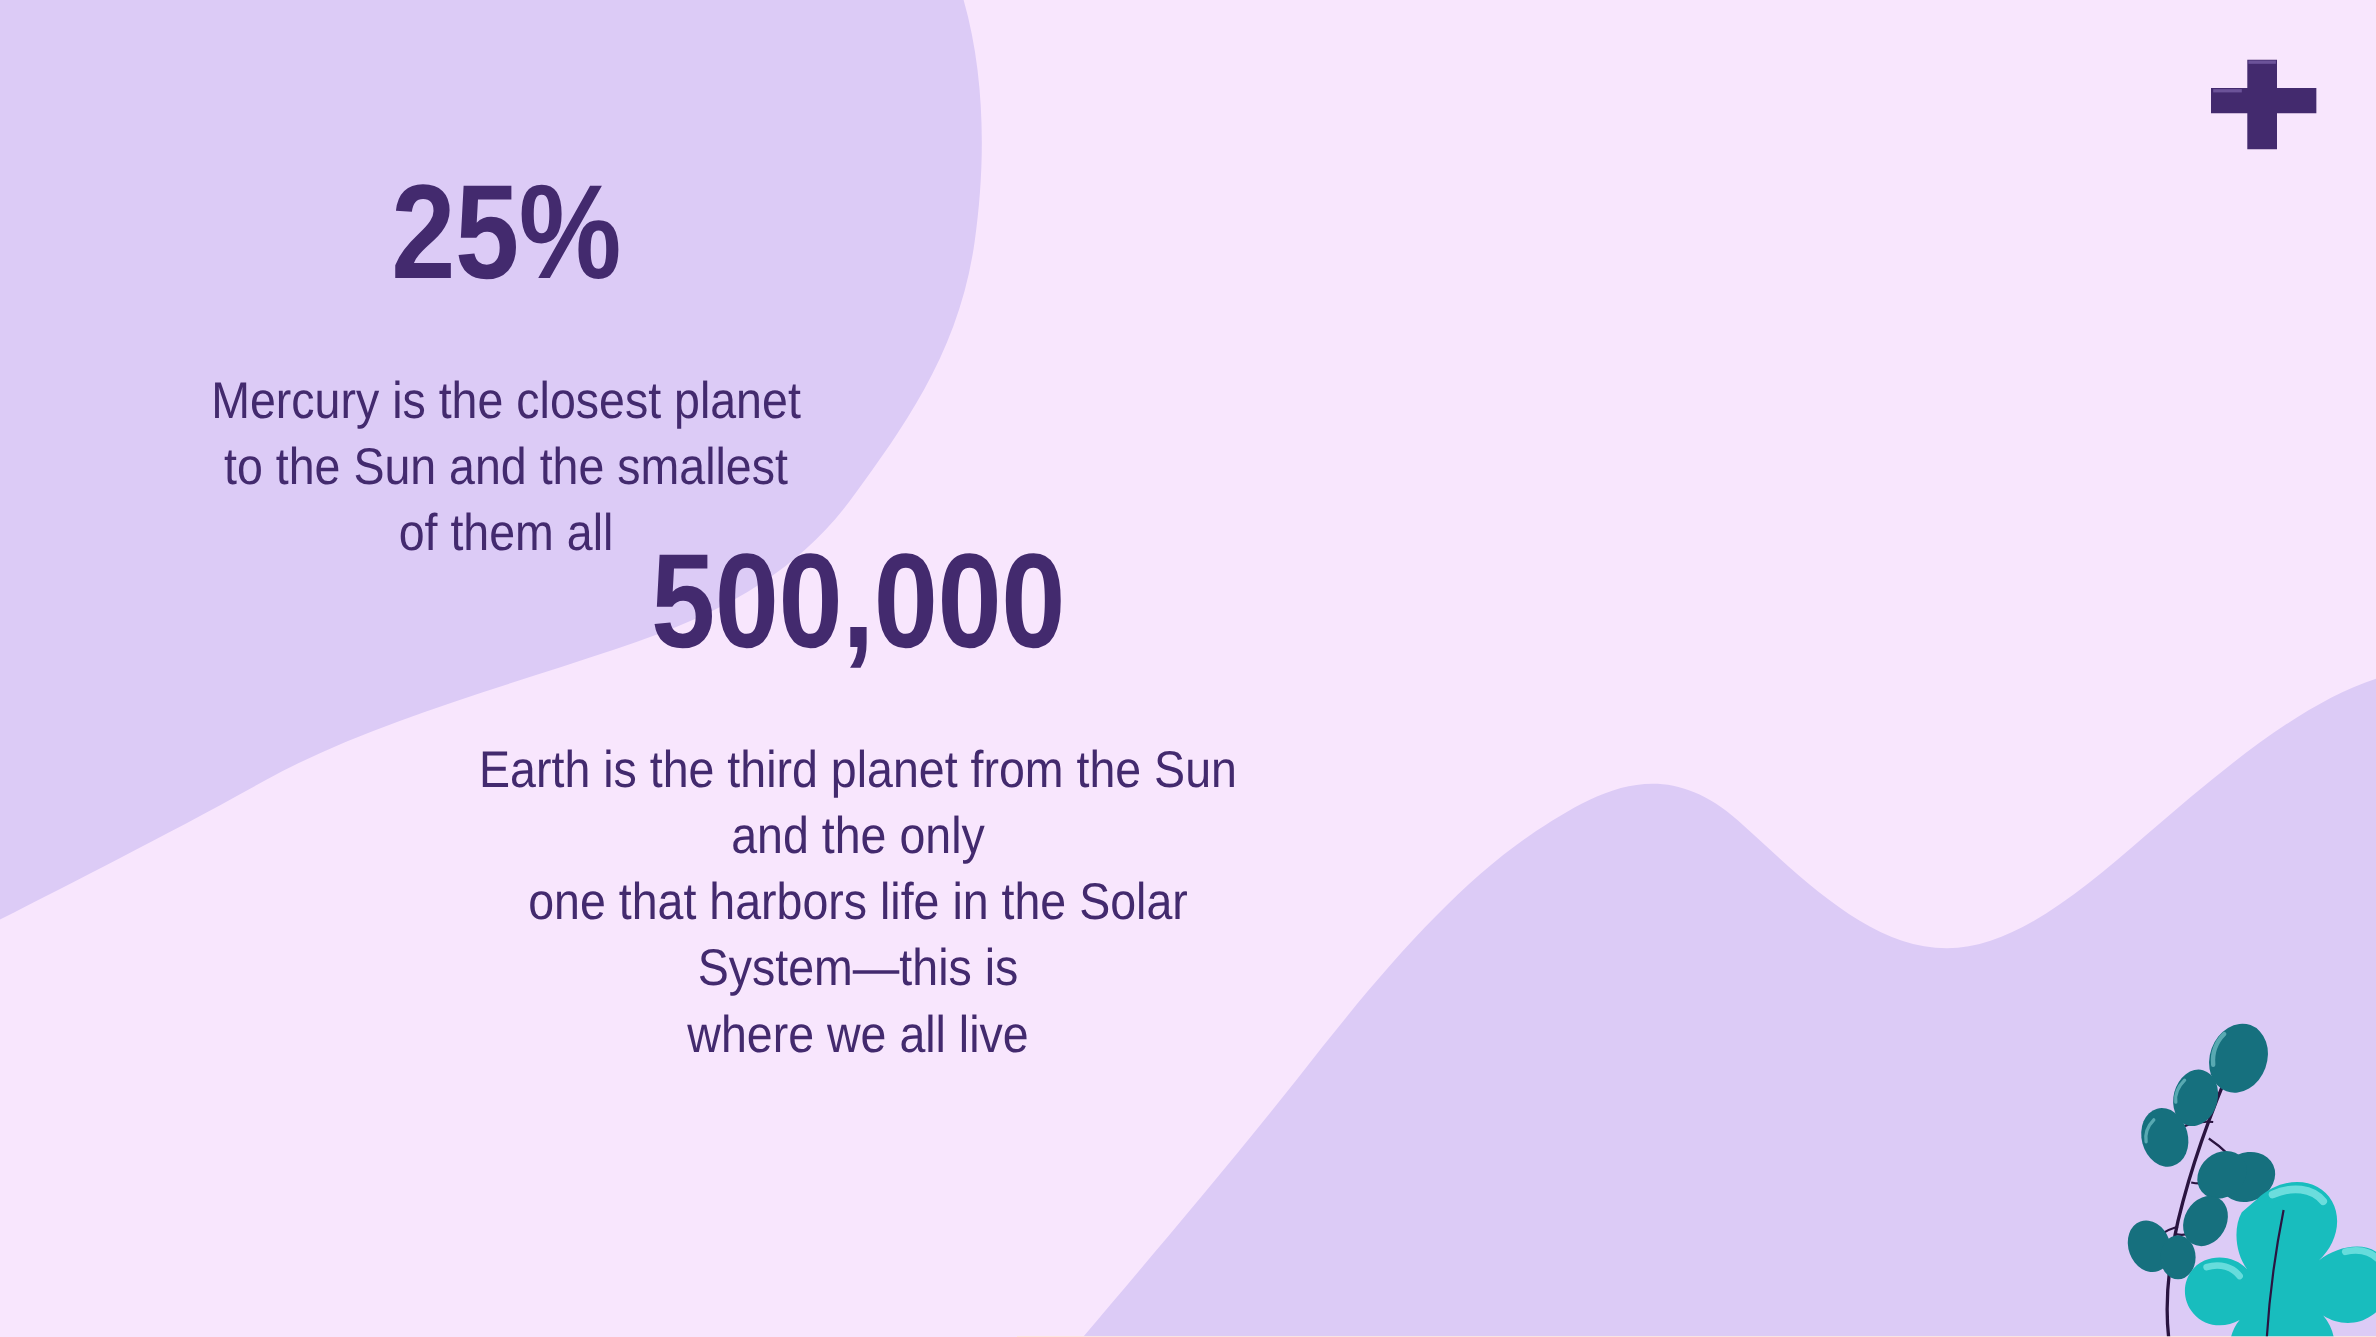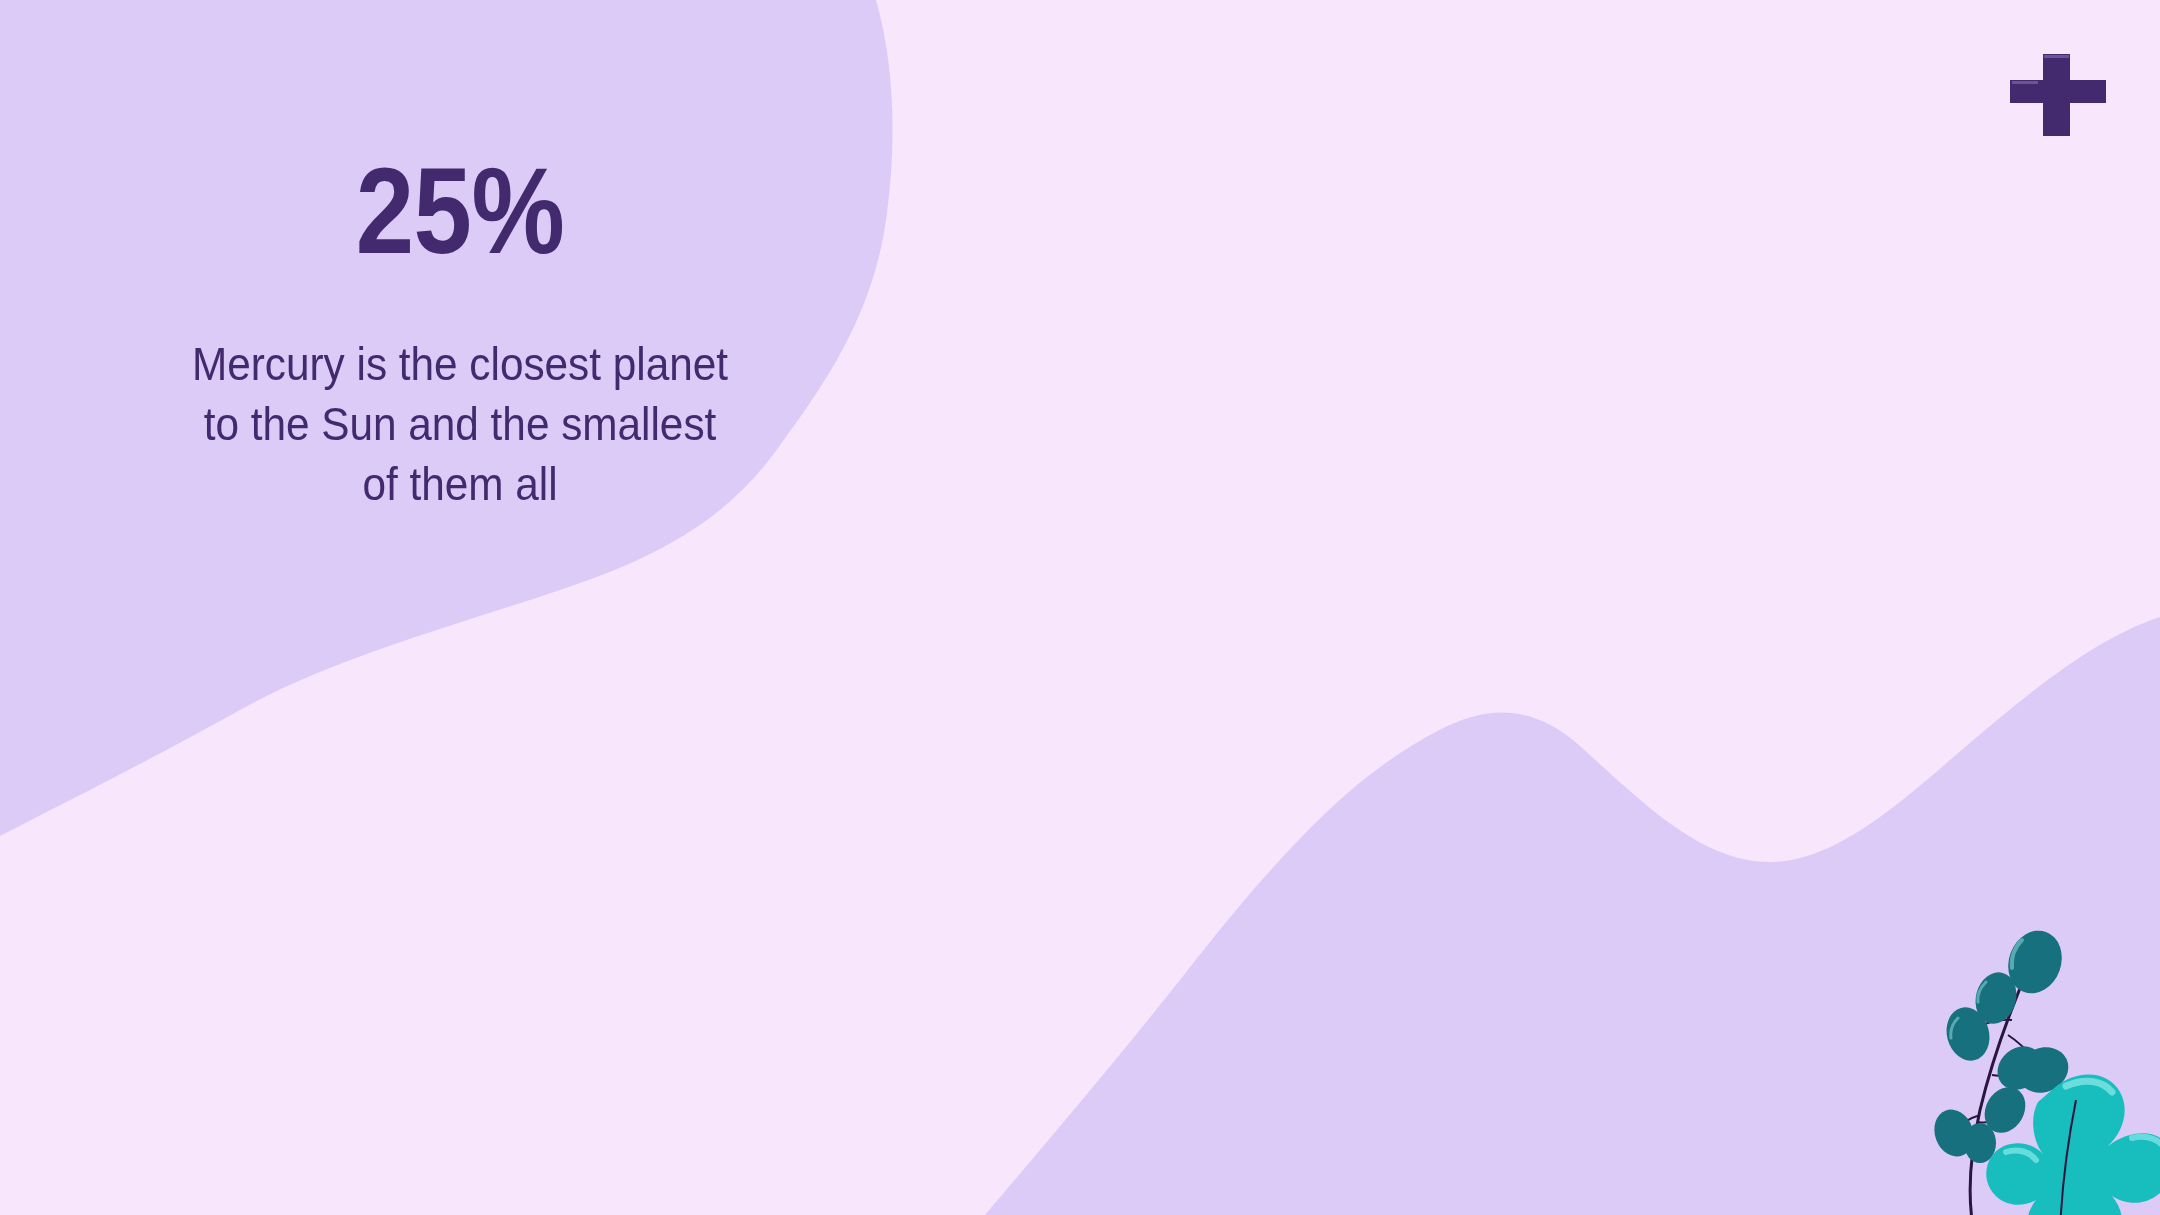--- a/index.html
+++ b/index.html
@@ -127,20 +127,28 @@
     <div class="stat" id="stat-mercury">
       <div class="stat-number">25%</div>
       <div class="stat-desc">
         <div>Mercury is the closest planet</div>
         <div>to the Sun and the smallest</div>
         <div>of them all</div>
       </div>
     </div>
 
 
+    <div class="stat" id="stat-earth">
+      <div class="stat-number">500,000</div>
+      <div class="stat-desc">
+        <div>Earth is the third planet from the Sun and the only</div>
+        <div>one that harbors life in the Solar System—this is</div>
+        <div>where we all live</div>
+      </div>
+    </div>
 
     <svg style="position:absolute; left:1880px; top:900px; width:290px; height:320px;" viewBox="0 0 290 320" preserveAspectRatio="none">
 
       <path fill="none" stroke="#2a1440" stroke-width="3" stroke-linecap="round" d="M 152,60 C 130,110 112,160 100,210 C 90,255 88,290 92,320"></path>
 
       <path fill="none" stroke="#2a1440" stroke-width="2" d="M 132,120 C 115,118 100,125 88,133"></path>
       <path fill="none" stroke="#2a1440" stroke-width="2" d="M 128,135 C 140,143 152,155 162,168"></path>
       <path fill="none" stroke="#2a1440" stroke-width="2" d="M 112,175 C 126,178 140,172 152,163"></path>
       <path fill="none" stroke="#2a1440" stroke-width="2" d="M 100,215 C 90,218 80,224 74,232"></path>
       <path fill="none" stroke="#2a1440" stroke-width="2" d="M 98,222 C 108,224 118,220 126,212"></path>

